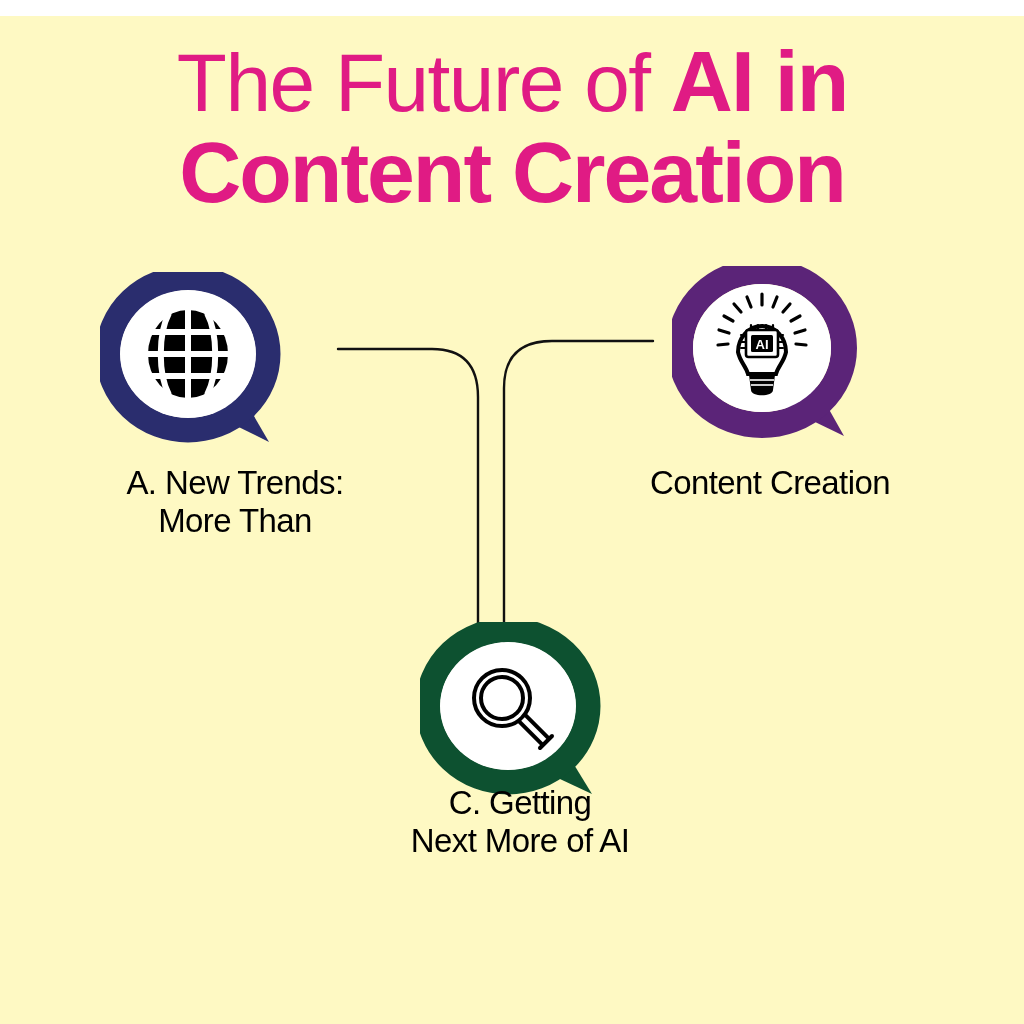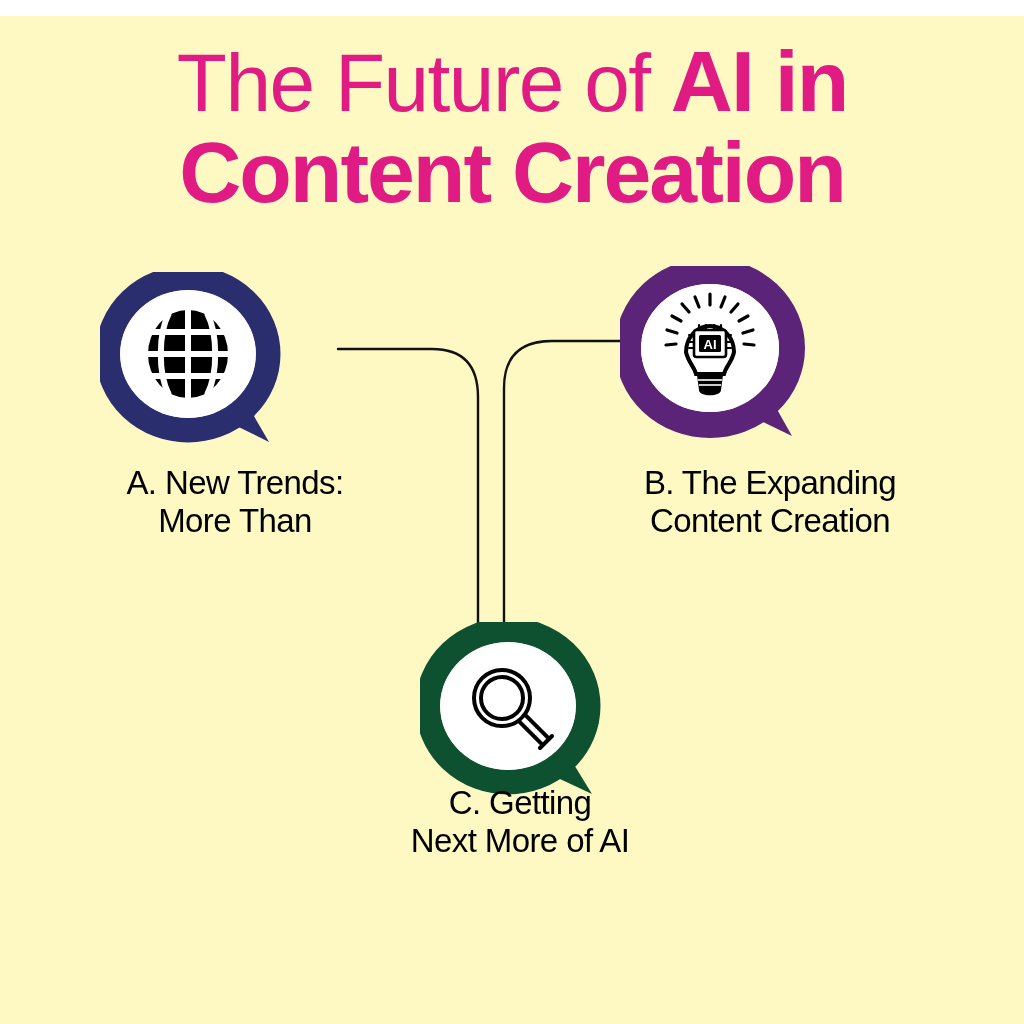--- a/index.html
+++ b/index.html
@@ -112,21 +112,21 @@
         <path d="M -41 0 L 41 0" stroke="#ffffff" stroke-width="6" fill="none"></path>
         <path d="M -39 22 L 39 22" stroke="#ffffff" stroke-width="6" fill="none"></path>
 
         <path d="M 0 -44 L 0 44" stroke="#ffffff" stroke-width="6" fill="none"></path>
         <path d="M -19 -41 C -30 -20 -30 20 -19 41" stroke="#ffffff" stroke-width="6" fill="none"></path>
         <path d="M 19 -41 C 30 -20 30 20 19 41" stroke="#ffffff" stroke-width="6" fill="none"></path>
       </g>
     </svg>
   </div>
 
-  <div class="badge" id="badge-b" style="left:620px; top:250px;">
+  <div class="badge" id="badge-b" style="left:672px; top:250px;">
     <svg width="190" height="176" viewBox="0 0 190 176">
       <path d="M 136 106 L 172 170 L 110 140 Z" fill="#5B2478"></path>
       <ellipse cx="90" cy="82" rx="82" ry="77" fill="none" stroke="#5B2478" stroke-width="26"></ellipse>
       <ellipse cx="90" cy="82" rx="69" ry="64" fill="#ffffff"></ellipse>
 
       <g transform="translate(90,80)">
 
         <g stroke="#000000" stroke-width="3.2" stroke-linecap="round">
           <line x1="0" y1="-52" x2="0" y2="-41"></line>
           <line x1="-15" y1="-49" x2="-11" y2="-39"></line>
@@ -191,21 +191,20 @@
       </g>
     </svg>
   </div>
 
   <div class="node-label" id="label-a">
     <div>A. New Trends:</div>
     <div>More Than</div>
   </div>
 
   <div class="node-label" id="label-b">
-    <div>B. The Expanding</div>
     <div>Content Creation</div>
   </div>
 
   <div class="node-label" id="label-c">
     <div>C. Getting</div>
     <div>Next More of AI</div>
   </div>
 
 </div>
 

